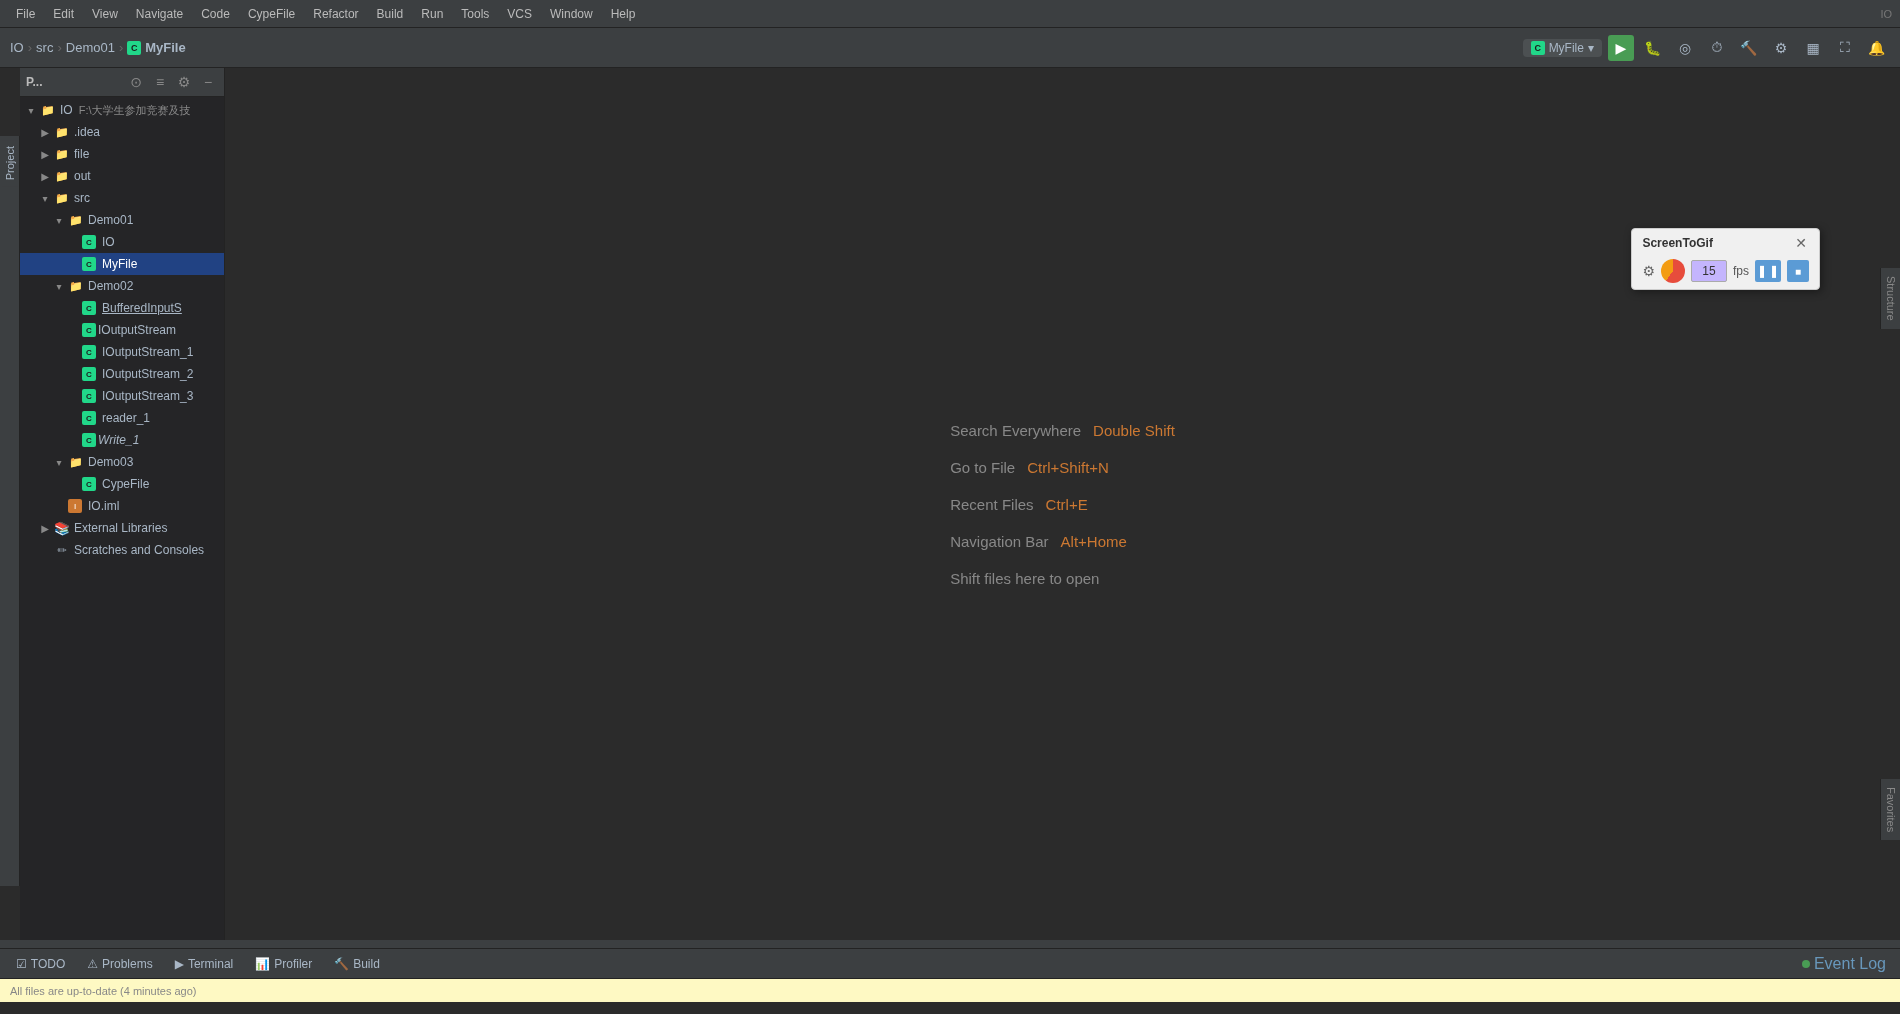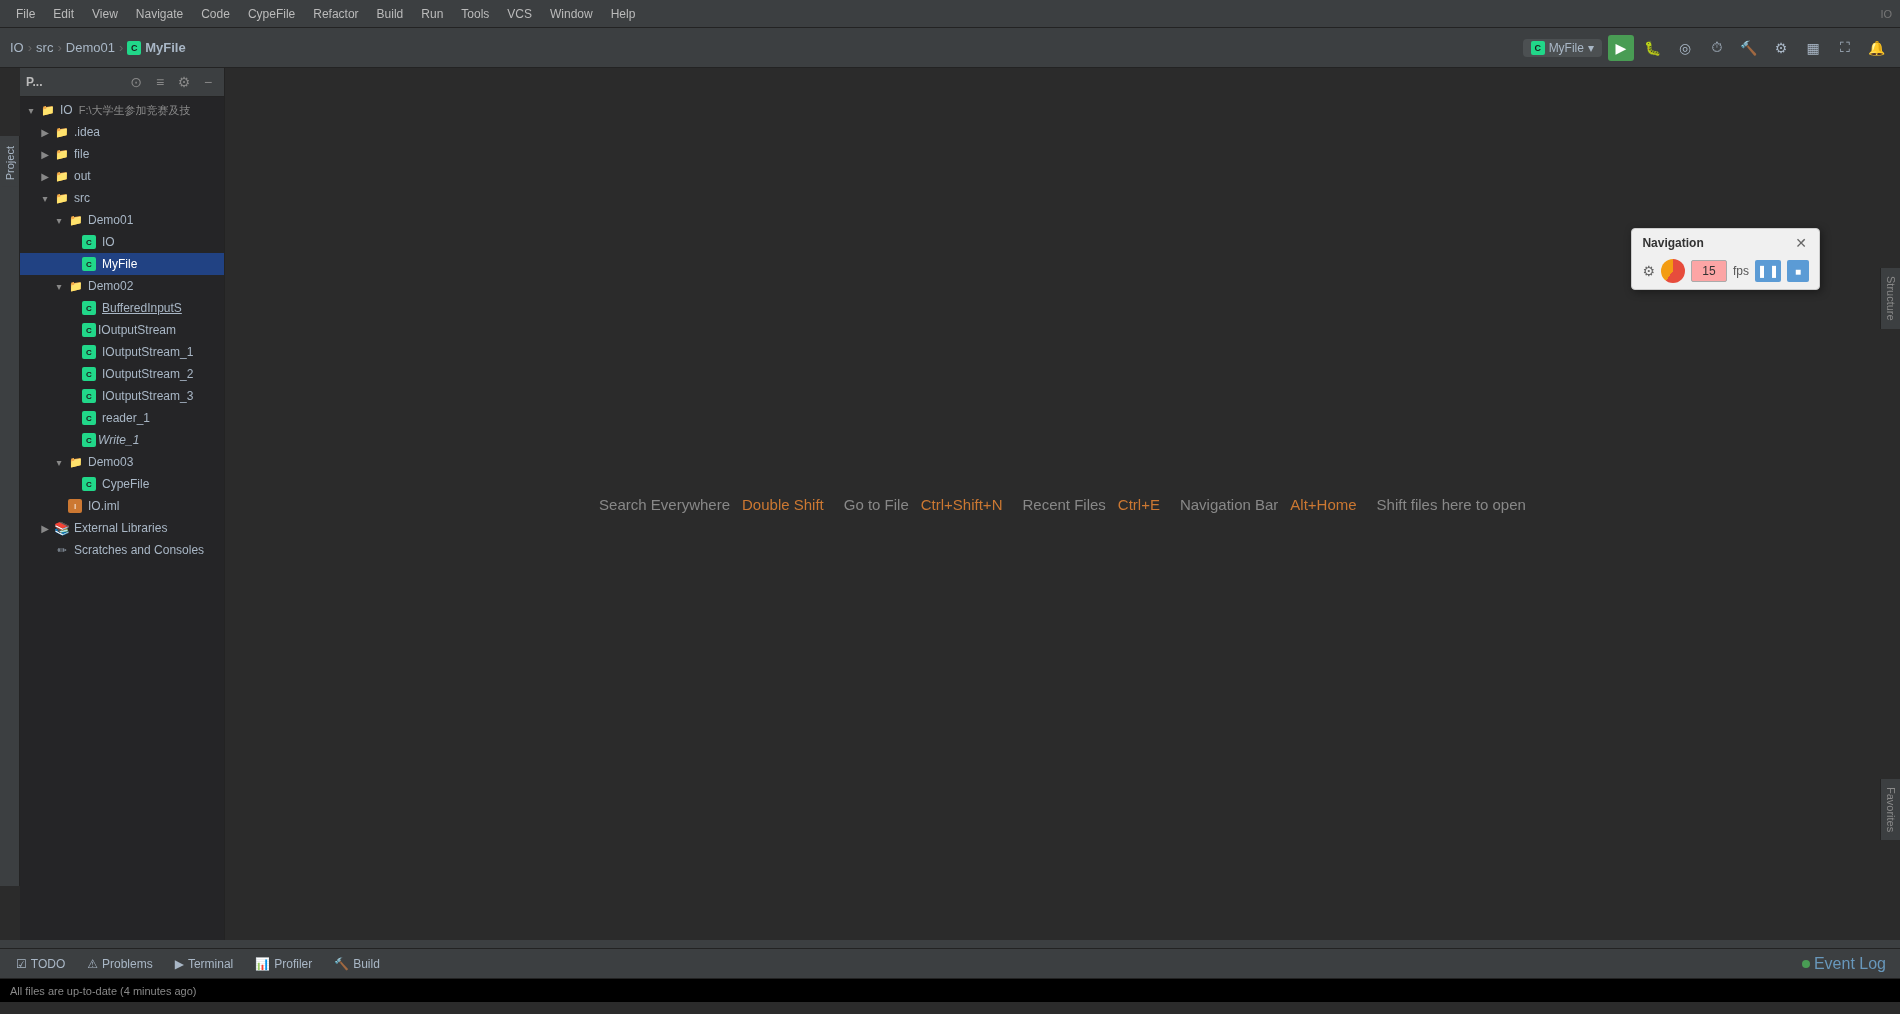--- a/index.html
+++ b/index.html
@@ -209,21 +209,21 @@
     .editor-area {
       flex: 1;
       background: #2b2b2b;
       display: flex;
       align-items: center;
       justify-content: center;
       position: relative;
     }
     .editor-hints {
       display: flex;
-      flex-direction: row;
+      flex-direction: column;
       gap: 20px;
     }
     .hint-row {
       display: flex;
       align-items: center;
       gap: 12px;
       font-size: 15px;
     }
     .hint-label { color: #888888; }
     .hint-shortcut { color: #cc7832; }
@@ -280,21 +280,21 @@
     .stg-circle {
       width: 24px; height: 24px;
       border-radius: 50%;
       background: conic-gradient(#e74c3c 0% 60%, #f39c12 60% 100%);
       cursor: pointer;
     }
     .stg-fps-input {
       width: 36px;
       height: 22px;
       border: 1px solid #aaa;
-      background: #fca5a5;
+      background: #c4b5fd;
       font-size: 12px;
       text-align: center;
       color: #333;
       border-radius: 2px;
     }
     .stg-fps-label { font-size: 12px; color: #555; }
     .stg-pause {
       width: 26px; height: 22px;
       background: #5b9bd5;
       border-radius: 2px;
@@ -348,21 +348,21 @@
     .event-dot {
       width: 8px; height: 8px;
       border-radius: 50%;
       background: #499c54;
     }
 
     
     .status-bar {
       display: flex;
       align-items: center;
-      background: #000000;
+      background: #fef9c3;
       height: 24px;
       padding: 0 10px;
       border-top: 1px solid #232323;
       font-size: 11px;
       color: #888;
       gap: 8px;
     }
 
     
     .far-left-strip {
@@ -615,21 +615,21 @@
         <span class="hint-shortcut">Alt+Home</span>
       </div>
 
       <div class="hint-row">
         <span class="hint-label">Shift files here to open</span>
       </div>
     </div>
 
     <div class="screentogif-overlay">
       <div class="stg-title-bar">
-        <span class="stg-title">Navigation</span>
+        <span class="stg-title">ScreenToGif</span>
         <span class="stg-close">✕</span>
       </div>
       <div class="stg-controls">
         <span class="stg-gear">⚙</span>
         <div class="stg-circle"></div>
         <input class="stg-fps-input" value="15" type="text" style="">
         <span class="stg-fps-label">fps</span>
         <div class="stg-pause">
           <span>❚</span>
             <span>❚</span>

